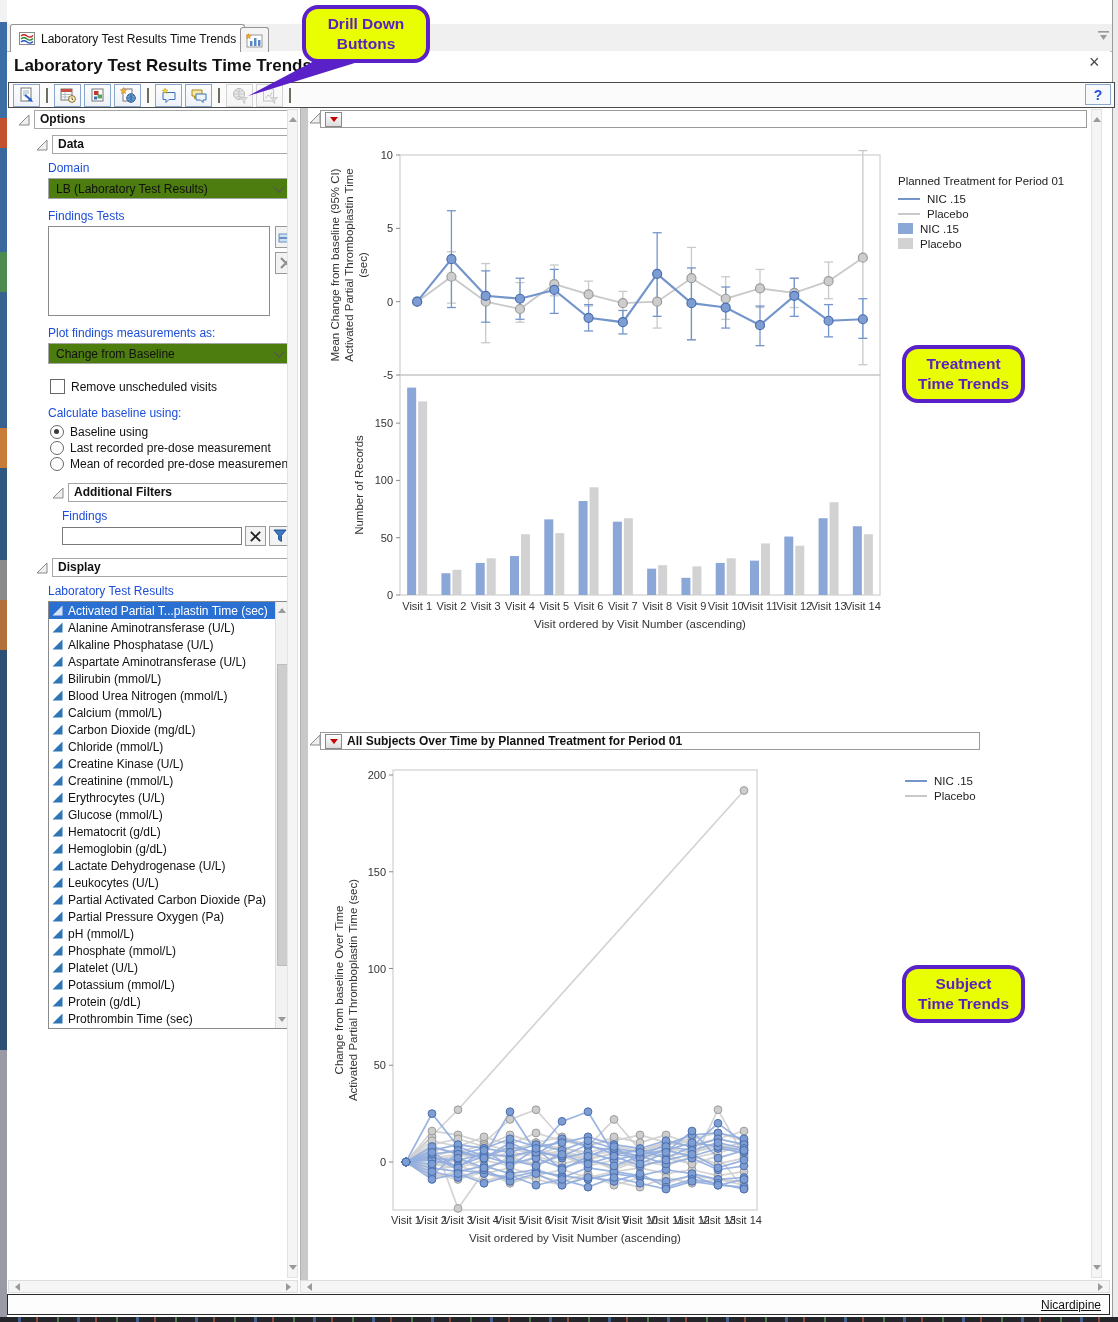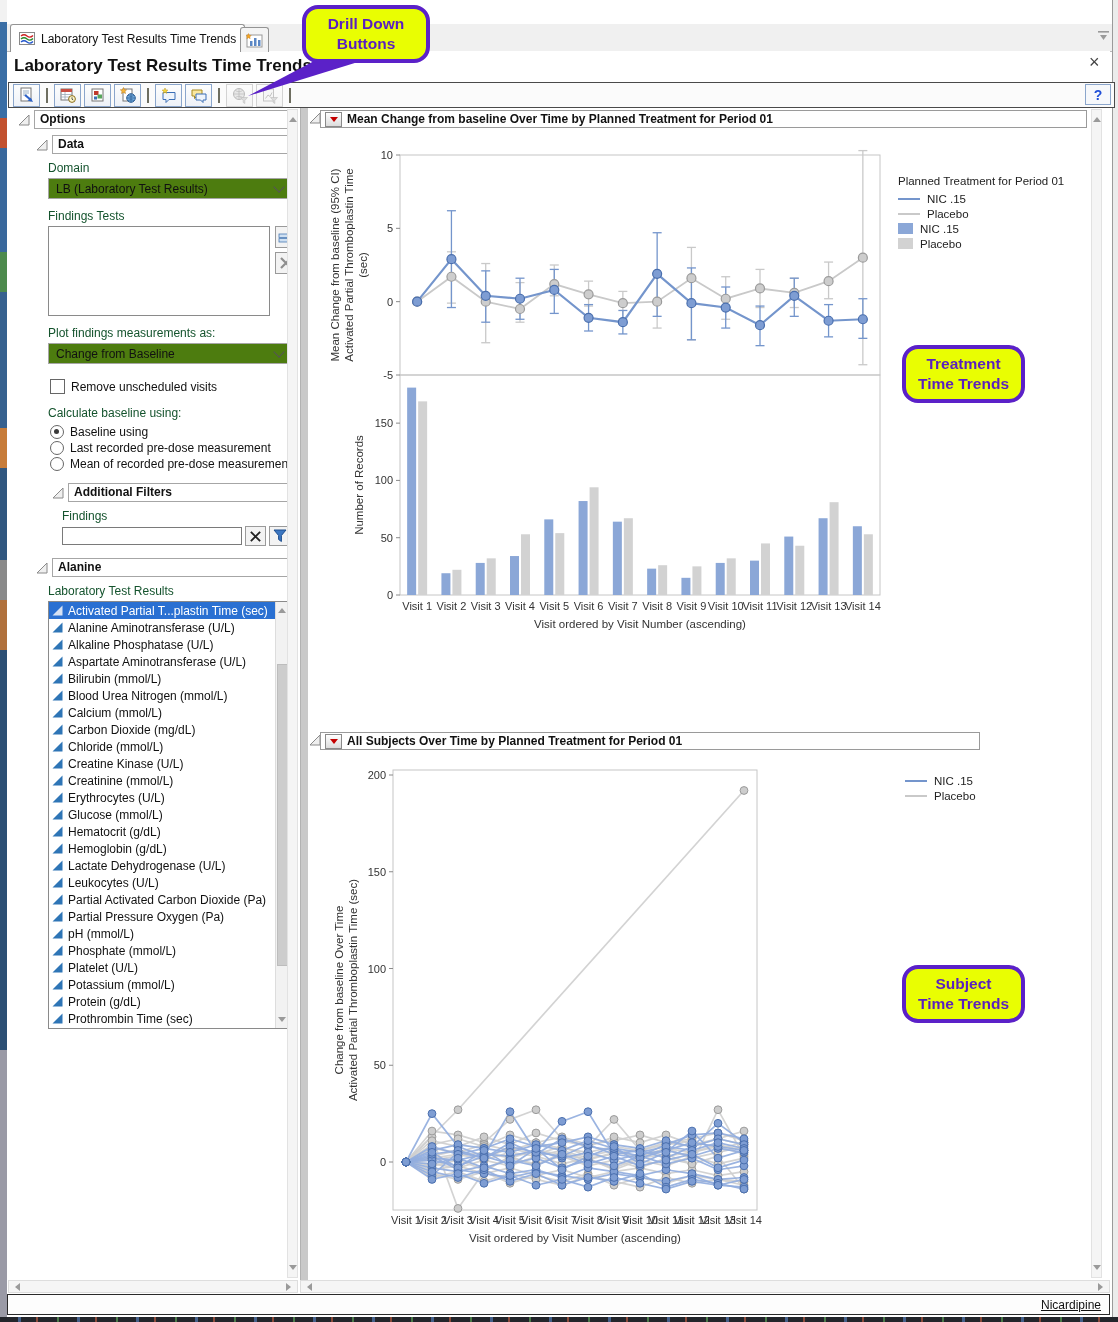--- a/index.html
+++ b/index.html
@@ -36,21 +36,21 @@
   .arr-l{width:0;height:0;border:4px solid transparent;border-right:5px solid #9a9a9a}
   .arr-r{width:0;height:0;border:4px solid transparent;border-left:5px solid #9a9a9a}
   .hbar{position:absolute;top:1280px;height:13px;background:#f5f5f5;border:1px solid #ddd;display:flex;justify-content:space-between;align-items:center;padding:0 2px;box-sizing:border-box}
   #hsbL{left:1px;width:290px}#hsbM{left:293px;width:810px}
   #statusbar{position:absolute;left:0px;top:1294px;width:1103px;height:21px;border:1px solid #2a2a2a;background:#fdfdfd;display:flex;justify-content:flex-end;align-items:center;padding-right:8px;box-sizing:border-box}
   #statusbar a{color:#111;text-decoration:underline;font-size:12px;cursor:pointer}
   
   .hrow{display:flex;align-items:center;gap:4px}
   .grow{flex:1}
   .sechdr{border:1px solid #a6a6a6;background:#fff;font-weight:bold;font-size:12px;padding:1px 5px;height:15px;line-height:15px}
-  .lbl{font-size:12px;color:#14532d}
+  .lbl{font-size:12px;color:#1d4ed8}
   .lbl2{font-size:12px;color:#111;margin-left:6px}
   .select{height:21px;border:1px solid #a6a6a6;background:#4d7c0f;display:flex;justify-content:space-between;align-items:center;padding:0 7px;font-size:12px;box-sizing:border-box;cursor:default}
   .chev{width:7px;height:7px;border-right:1.6px solid #555;border-bottom:1.6px solid #555;transform:rotate(45deg);margin-top:-3px}
   .frow{display:flex}
   #findingsBox{width:220px;height:88px;border:1px solid #8a8a8a;background:#fff}
   .btncol{display:flex;flex-direction:column;gap:4px;margin-left:5px}
   .sqbtn{width:22px;height:22px;border:1px solid #9a9a9a;background:#f3f3f3;display:flex;align-items:center;justify-content:center;box-sizing:border-box}
   .cb{width:13px;height:13px;border:1px solid #666;background:#fff;display:inline-block}
   .radio{width:12px;height:12px;border:1px solid #666;border-radius:50%;background:#fff;display:inline-block;position:relative}
   .radio.sel::after{content:"";position:absolute;left:3px;top:3px;width:5px;height:5px;border-radius:50%;background:#3a3a3a}
@@ -266,21 +266,21 @@
       <div class="sqbtn" style="width:21px;height:20px">
         <svg width="14" height="14" viewBox="0 0 14 14">
             <path d="M1 1 h12 l-4.6 5.5 v6 l-2.8 -2 v-4 z" fill="#3c77c2" stroke="#1d4e8f"></path>
           </svg>
       </div>
     </div>
     <div class="hrow" style="margin:12px 8px 0 28px">
       <svg class="disc" width="12" height="12" viewBox="0 0 12 12">
           <path d="M1 11 L11 11 L11 1 Z" fill="#efefef" stroke="#8a8a8a"></path>
         </svg>
-      <div class="sechdr grow"><span>Alanine</span></div>
+      <div class="sechdr grow"><span>Display</span></div>
     </div>
     <div class="lbl" style="margin:7px 0 0 40px">Laboratory Test Results</div>
     <div id="labList" style="margin:3px 0 0 40px">
       <div id="labItems">
           <div class="litem sel">
             <svg width="11" height="11" viewBox="0 0 11 11">
               <path d="M0.5 10.5 L10.5 10.5 L10.5 0.5 Z" fill="#d7e2f3"></path>
             </svg>
             <span>Activated Partial T...plastin Time (sec)</span>
           </div>
@@ -444,21 +444,20 @@
   </div>
 
   <div id="report">
     <svg class="discabs" style="left:1px;top:4px" width="12" height="12" viewBox="0 0 12 12">
         <path d="M1 11 L11 11 L11 1 Z" fill="#efefef" stroke="#8a8a8a"></path>
       </svg>
     <div class="panelhdr" style="left:12px;top:2px;width:757px">
       <div class="redbtn">
           <div class="redtri"></div>
         </div>
-      <span>Mean Change from baseline Over Time by Planned Treatment for Period 01</span>
     </div>
     <svg id="chart1" width="770" height="505" style="position:absolute;left:17px;top:25px">
         <rect x="75" y="22" width="480" height="220" fill="none" stroke="#c6c6c6"></rect>
         <rect x="75" y="242" width="480" height="220" fill="none" stroke="#c6c6c6"></rect>
         <line x1="71" y1="22" x2="75" y2="22" stroke="#8a8a8a"></line>
         <text x="68" y="26" text-anchor="end" font-size="11" fill="#333">10</text>
         <line x1="71" y1="95.33333333333333" x2="75" y2="95.33333333333333" stroke="#8a8a8a"></line>
         <text x="68" y="99.33333333333333" text-anchor="end" font-size="11" fill="#333">5</text>
         <line x1="71" y1="168.66666666666666" x2="75" y2="168.66666666666666" stroke="#8a8a8a"></line>
         <text x="68" y="172.66666666666666" text-anchor="end" font-size="11" fill="#333">0</text>

